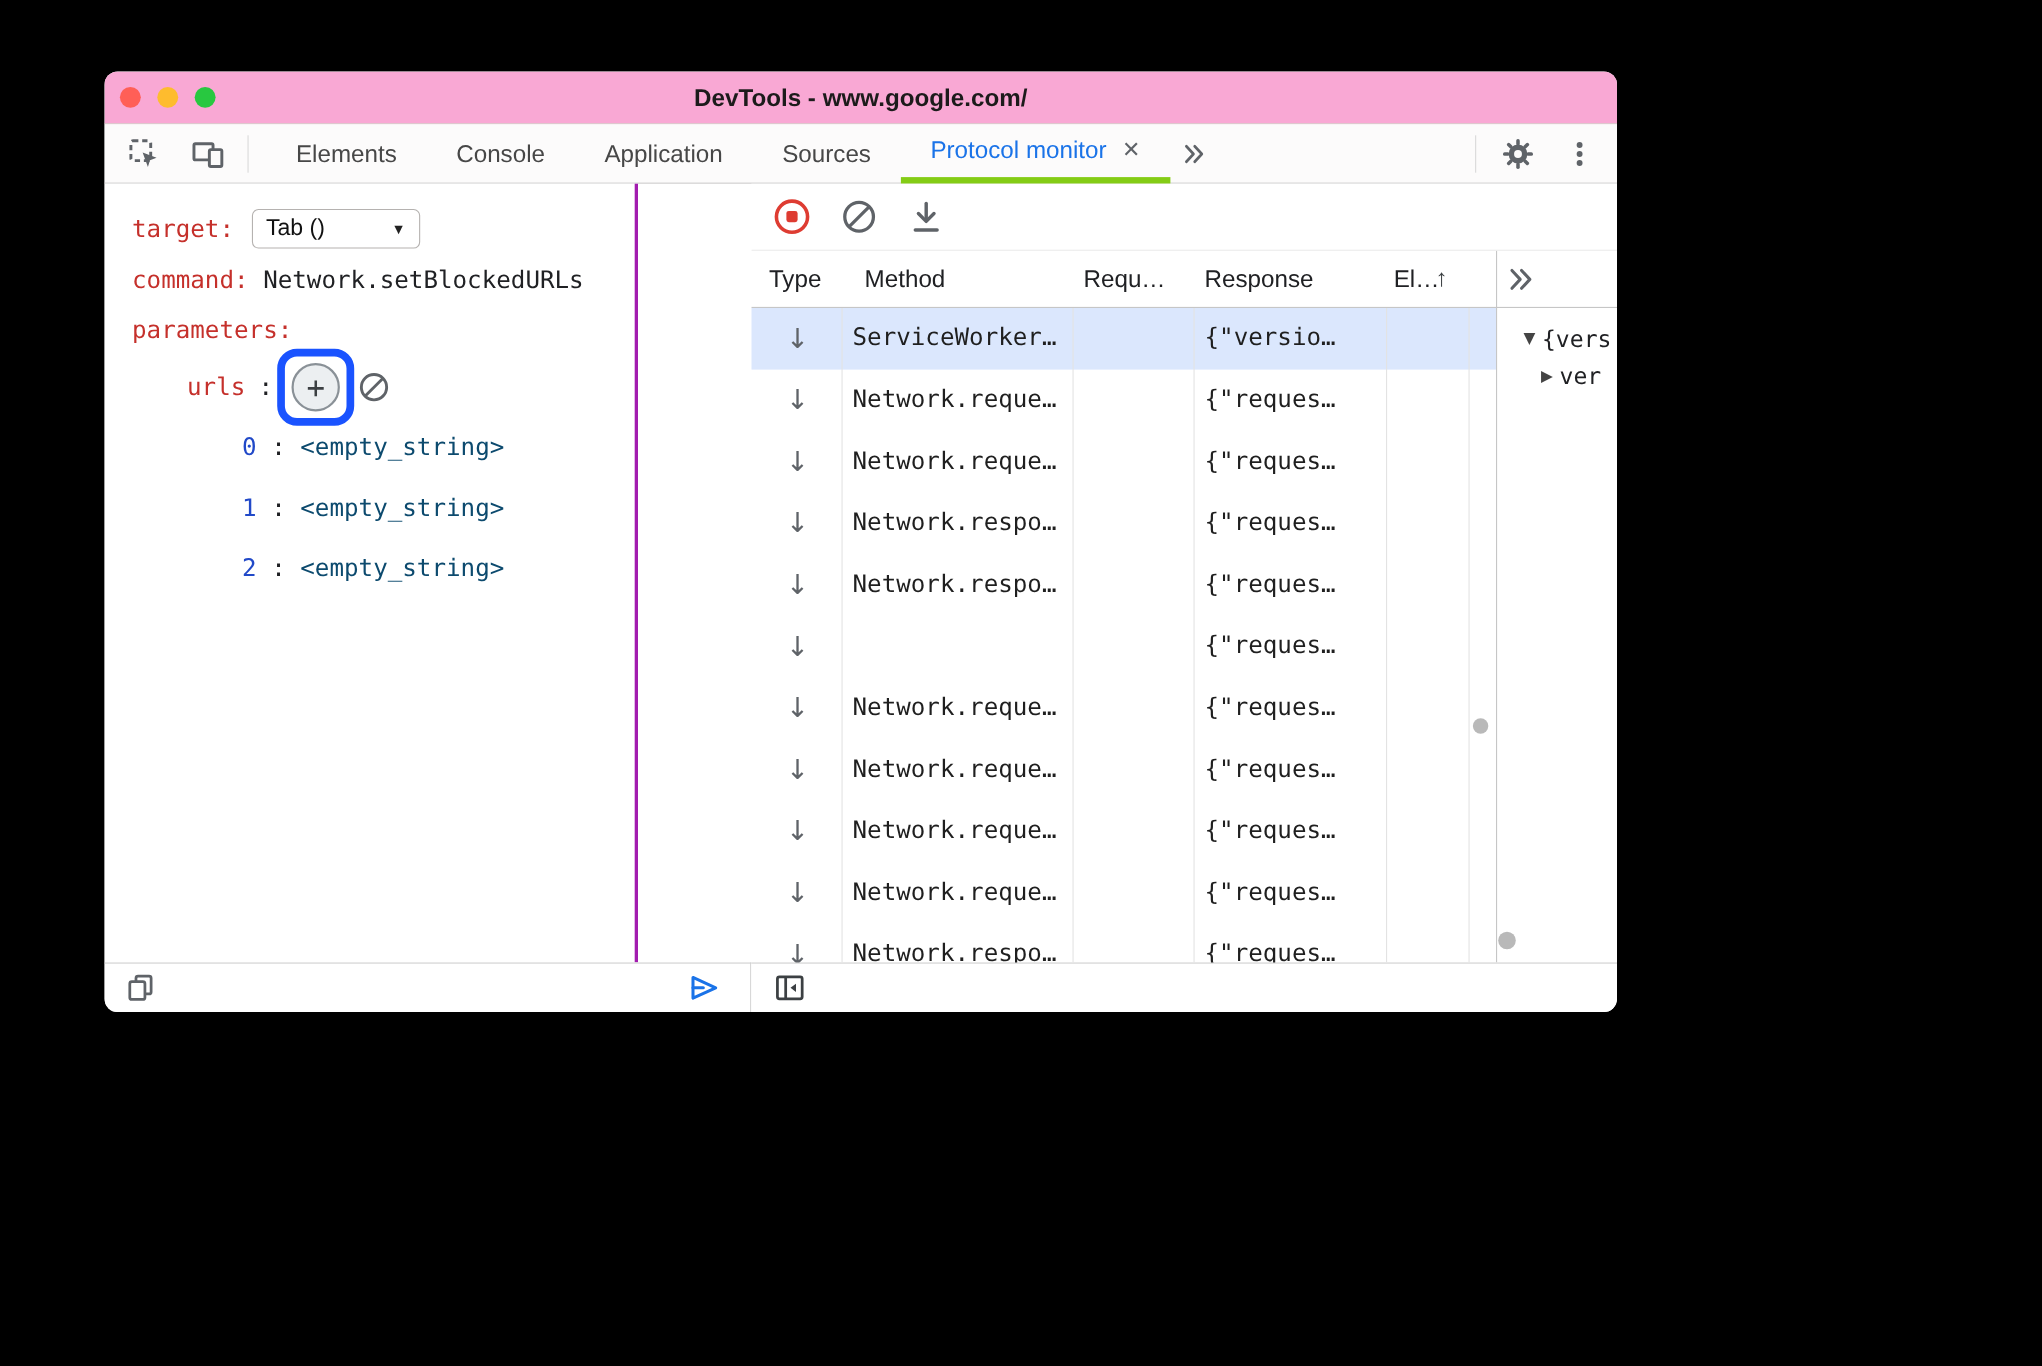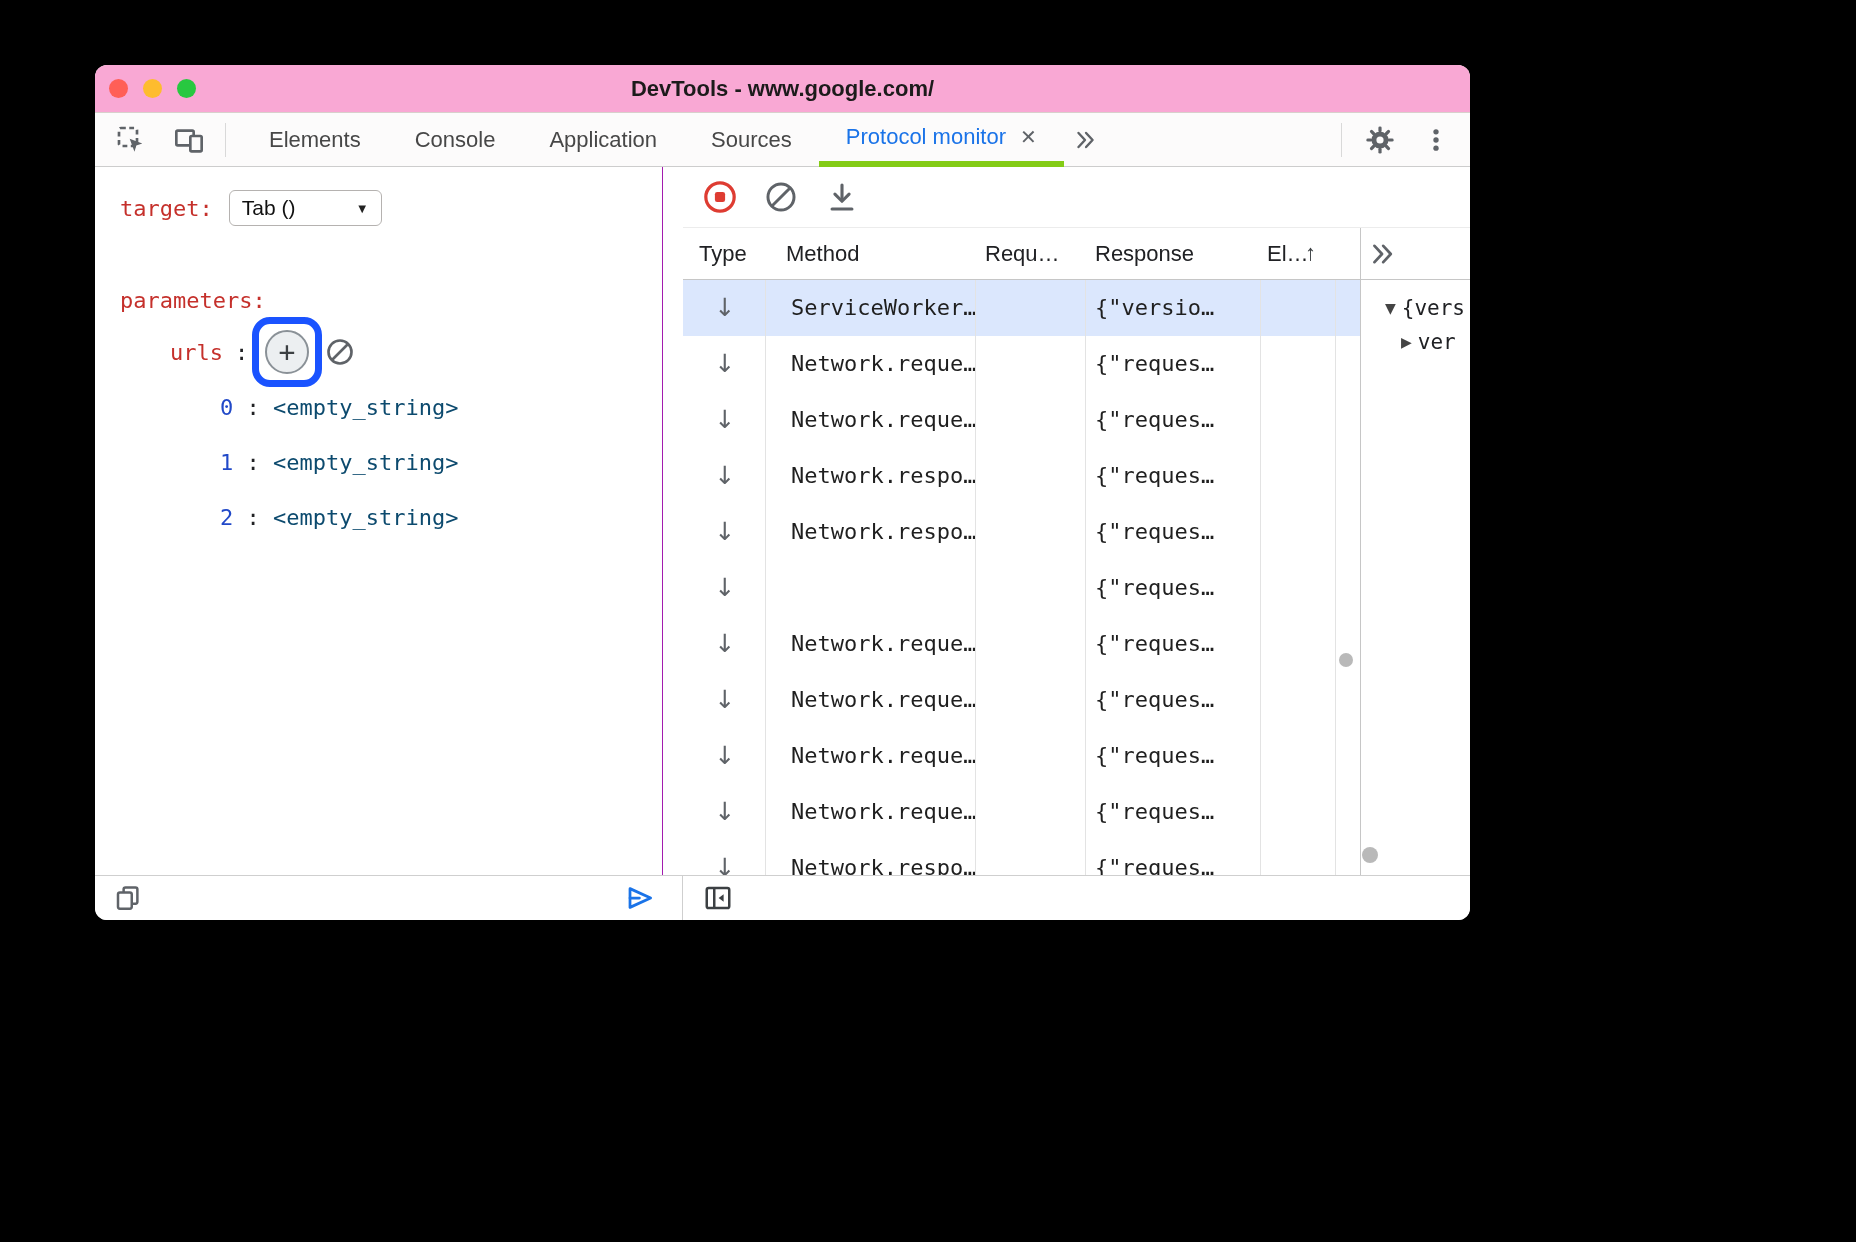--- a/index.html
+++ b/index.html
@@ -30,22 +30,22 @@
     color:#474747; height:54px; cursor:default; }
   .tab.active{ color:#1a73e8; border-bottom:6px solid #84cc16; }
   .tab-close{ font-size:20px; color:#5f6368; }
   .more-tabs{ display:flex; align-items:center; margin-left:8px; }
   .right-icons{ position:absolute; right:0; top:0; height:54px; display:flex; align-items:center; }
   .ri-sep{ width:1px; height:34px; background:#d9d9d9; margin-right:22px; }
   .gear{ margin-right:26px; display:flex; }
   .dots{ margin-right:20px; display:flex; }
 
   
-  .left-pane{ position:absolute; left:0; top:102px; width:568px; height:708px;
-    background:#fff; border-right:1px solid #a21caf; overflow:hidden; }
+  .left-pane{ position:absolute; left:0; top:102px; width:485px; height:708px;
+    background:#fff; border-right:3px solid #a21caf; overflow:hidden; }
   .left-bottom{ position:absolute; left:0; top:810px; width:588px; height:45px;
     background:#fff; border-top:1px solid #cfcfcf; border-right:1px solid #cfcfcf; }
   .right-pane{ position:absolute; left:588px; top:102px; width:787px; height:708px; background:#fff; overflow:hidden;}
   .right-bottom{ position:absolute; left:588px; top:810px; width:787px; height:45px;
     background:#fff; border-top:1px solid #cfcfcf; }
 
   
   .cline{ position:absolute; display:flex; align-items:center; height:36px;
     font-family:"DejaVu Sans Mono","Liberation Mono",monospace; font-size:22px;
     color:#202124; white-space:pre; }
@@ -89,21 +89,21 @@
     font-size:22px; color:#3c4043; }
   .vline{ position:absolute; top:0; width:1px; height:647px; background:#e3e3e3; z-index:2; }
   .sidebar-line{ position:absolute; left:677px; top:0; width:1px; height:647px; background:#c6c6c6; z-index:4; }
 
   .rows{ position:absolute; left:0; top:52px; width:677px; height:595px; overflow:hidden; z-index:1; }
   .trow{ position:relative; height:56px; font-family:"DejaVu Sans Mono","Liberation Mono",monospace;
     font-size:22px; color:#1f1f1f; line-height:56px; }
   .trow.selected{ background:#dbe7fd; }
   .row-arrow{ position:absolute; left:28px; width:28px; text-align:center; color:#5f6368; font-size:25px;
     font-family:"DejaVu Sans",sans-serif; }
-  .row-method{ position:absolute; left:108px; }
+  .row-method{ position:absolute; left:92px; }
   .row-response{ position:absolute; left:412px; }
 
   
   .vthumb{ position:absolute; left:656px; top:425px; width:14px; height:14px; border-radius:50%; background:#b9b9b9; z-index:5;}
   .hthumb{ position:absolute; left:679px; top:619px; width:16px; height:16px; border-radius:50%; background:#b9b9b9; z-index:5;}
 
   
   .sidebar-head-btn{ position:absolute; left:684px; top:11px; z-index:5; display:flex; }
   .tree{ position:absolute; left:678px; top:52px; width:109px; height:595px; overflow:hidden; z-index:1; }
   .tree-row{ position:absolute; white-space:pre; font-family:"DejaVu Sans Mono","Liberation Mono",monospace;
@@ -197,20 +197,24 @@
   </div>
 
   <div class="left-pane">
     <div class="cline" style="left:25px; top:23px;">
       <span class="key">target:</span>
       <div class="select">
         <span class="sel-val">Tab ()</span>
         <span class="sel-arrow">▼</span>
       </div>
     </div>
+    <div class="cline" style="left:25px; top:70px;">
+      <span class="key">command:</span><span> </span>
+      <span>Network.setBlockedURLs</span>
+    </div>
     <div class="cline" style="left:25px; top:115px;">
       <span class="key">parameters:</span>
     </div>
     <div class="cline" style="left:75px; top:167px;">
       <span class="key">urls</span>
       <span style="margin-left:12px">:</span>
     </div>
     <div class="hl-box">
       <div class="plus-circle">
         <span>+</span>

